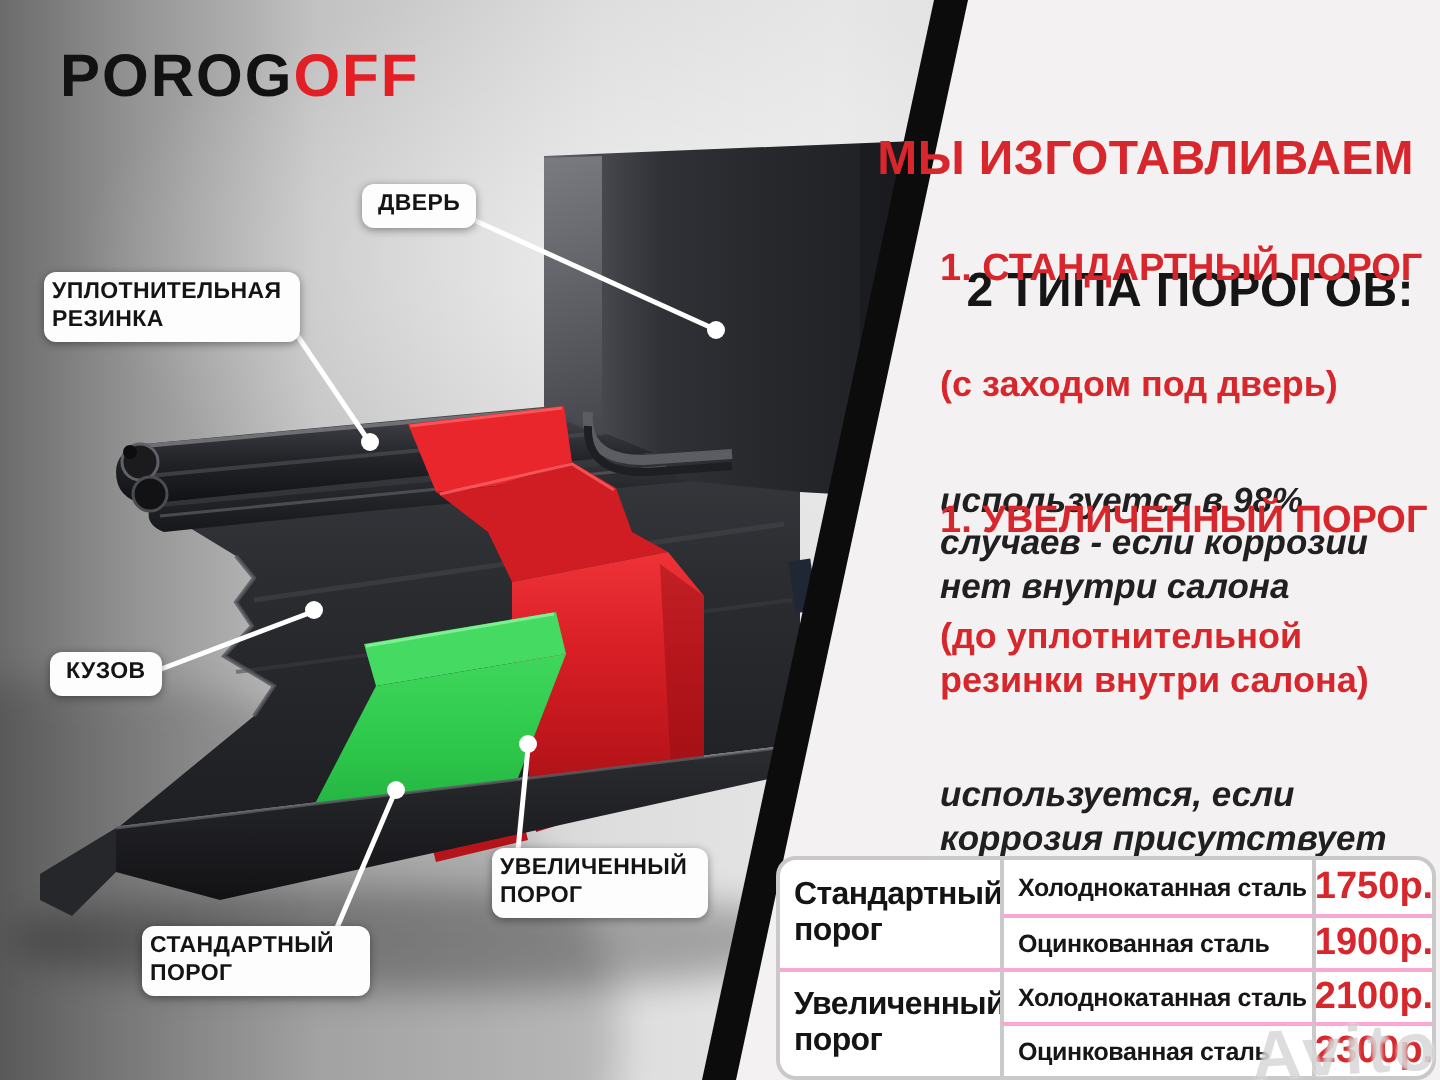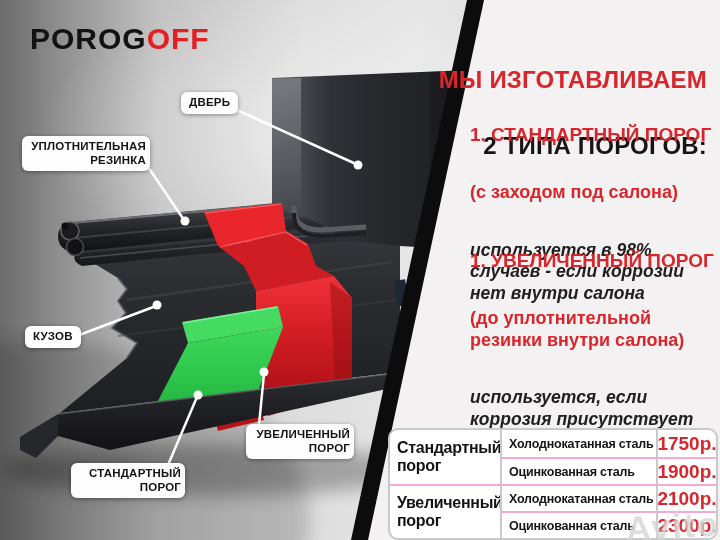--- a/index.html
+++ b/index.html
@@ -10,21 +10,21 @@
   }
   #diagram-svg{position:absolute;inset:0;}
   
   .logo{position:absolute;left:30px;top:22px;font-size:30px;font-weight:800;letter-spacing:1px;white-space:nowrap;}
   .logo .p1{color:#121212;}
   .logo .p2{color:#e31e24;}
   
   .callout{
     position:absolute;background:#fdfdfd;color:#141414;border-radius:6px;
     padding:4px 8px;font-size:11.5px;line-height:13.5px;font-weight:800;
-    text-align:right;white-space:pre-line;letter-spacing:.2px;
+    text-align:left;white-space:pre-line;letter-spacing:.2px;
     box-shadow:0 1px 4px rgba(0,0,0,.4);
   }
   #lbl-door{left:181px;top:92px;}
   #lbl-seal{left:22px;top:136px;width:120px;padding-left:4px;padding-right:4px;}
   #lbl-kuzov{left:25px;top:326px;}
   #lbl-uvel{left:246px;top:424px;width:100px;padding-left:4px;padding-right:4px;}
   #lbl-stand{left:71px;top:463px;width:106px;padding-left:4px;padding-right:4px;}
   
   .heading{position:absolute;right:13px;top:25px;text-align:right;font-size:24px;line-height:22px;font-weight:800;letter-spacing:.2px;white-space:pre;}
   .heading .h-red{color:#d7262c;}
@@ -199,21 +199,21 @@
   <div class="callout" id="lbl-stand">СТАНДАРТНЫЙ
 ПОРОГ</div>
 
   <div class="heading">
     <div class="h-red">МЫ ИЗГОТАВЛИВАЕМ</div>
     <div class="h-black">2 ТИПА ПОРОГОВ:</div>
   </div>
 
   <div class="item" id="item1">
     <div class="title">1. СТАНДАРТНЫЙ ПОРОГ</div>
-    <div class="subtitle">(с заходом под салона)</div>
+    <div class="subtitle">(с заходом под дверь)</div>
     <div class="body">используется в 98%
 случаев - если коррозии
 нет внутри салона</div>
   </div>
 
   <div class="item" id="item2">
     <div class="title">1. УВЕЛИЧЕННЫЙ ПОРОГ</div>
     <div class="subtitle">(до уплотнительной
 резинки внутри салона)</div>
     <div class="body">используется, если

